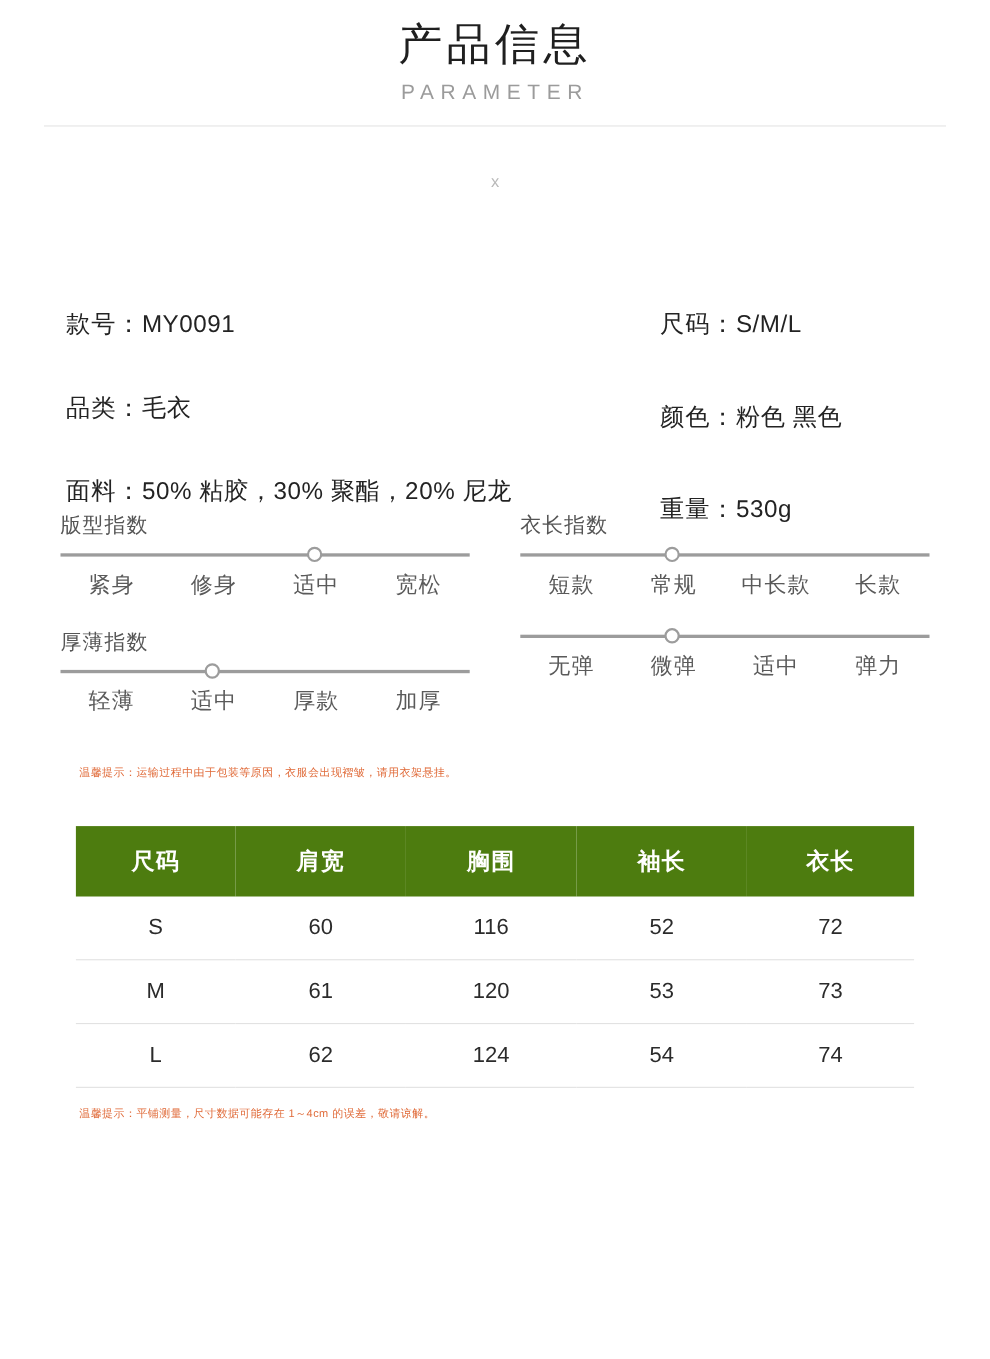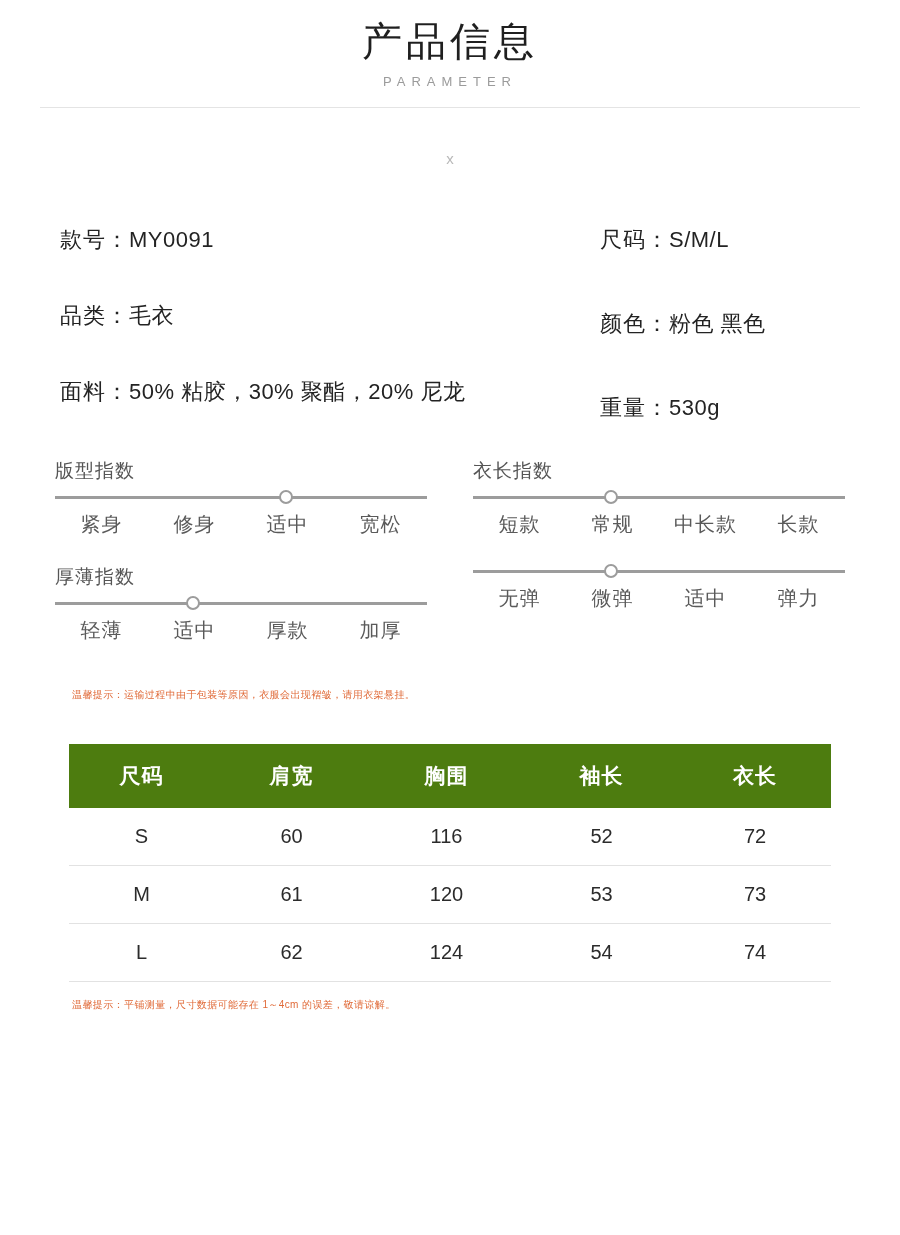--- a/index.html
+++ b/index.html
@@ -21,21 +21,21 @@
   }
   .header-title {
     font-size: 40px;
     letter-spacing: 4px;
     color: #1f1f1f;
     font-weight: 400;
     line-height: 1.25;
   }
   .header-sub {
     margin-top: 8px;
-    font-size: 13px;
+    font-size: 19px;
     letter-spacing: 6px;
     color: #9b9b9b;
     font-weight: 400;
   }
   .header-rule {
     margin: 18px auto 0 auto;
     width: 820px;
     height: 1px;
     background: #e4e4e4;
   }
@@ -54,20 +54,21 @@
     position: relative;
     height: 215px;
   }
   .spec-col-left { position: absolute; left: 0px; top: 0; width: 470px; }
   .spec-col-right { position: absolute; left: 540px; top: 0; width: 300px; }
   .spec-row {
     font-size: 22px;
     color: #232323;
     line-height: 1;
     white-space: nowrap;
+    margin-top: 48px;
   }
   .spec-col-left .spec-row { margin-bottom: 54px; }
   .spec-col-right .spec-row { margin-bottom: 62px; }
   .spec-label { letter-spacing: 1px; }
   .spec-value { letter-spacing: 0.5px; }
 
   
   .meters {
     margin: 14px auto 0 auto;
     width: 790px;

